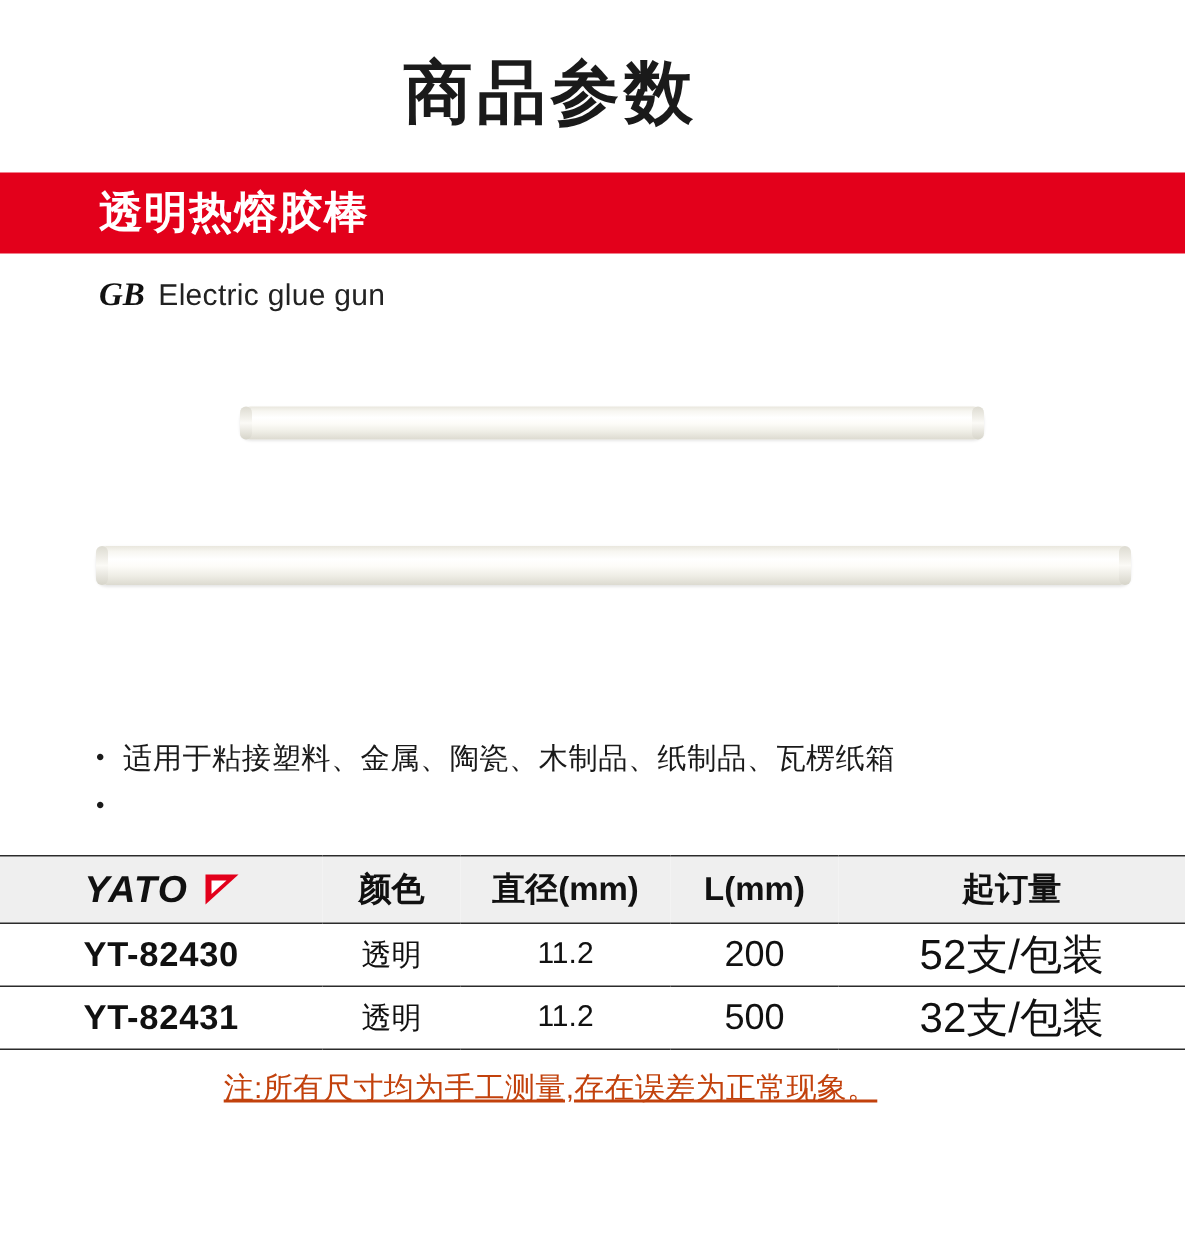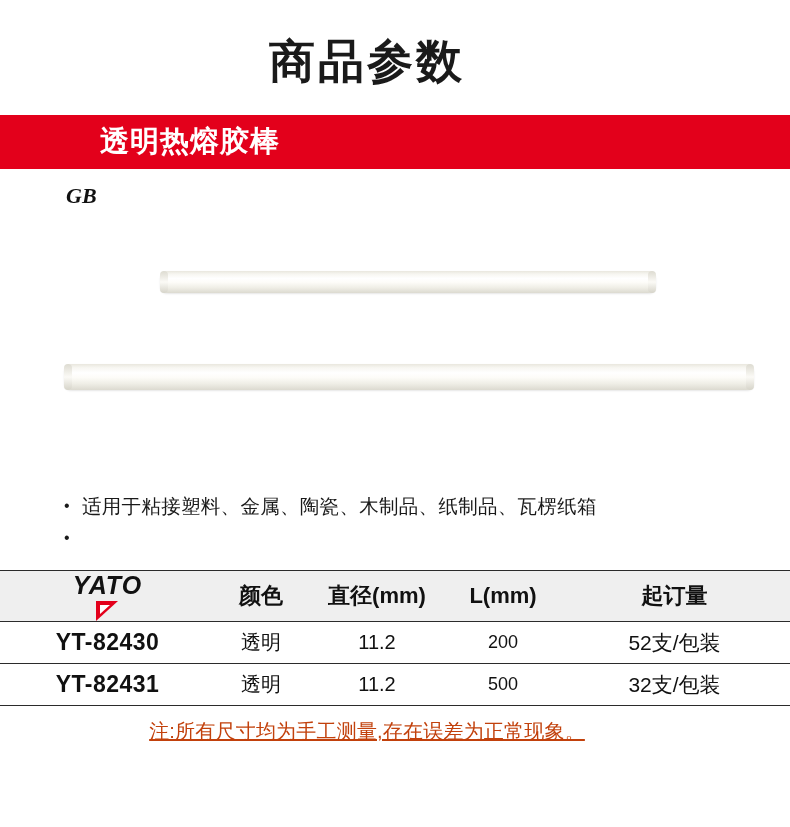--- a/index.html
+++ b/index.html
@@ -37,21 +37,21 @@
     width: 790px;
     height: 54px;
     background: #e3001b;
     display: flex;
     align-items: center;
   }
   .red-banner-text {
     color: #ffffff;
     font-size: 29px;
     font-weight: bold;
-    padding-left: 100px;
+    padding-left: 66px;
     letter-spacing: 1px;
   }
 
   
   .sub-line {
     padding-left: 66px;
     padding-top: 14px;
     display: flex;
     align-items: baseline;
     gap: 9px;
@@ -152,22 +152,21 @@
   .col-model { width: 215px; }
   .col-color { width: 92px; }
   .col-dia   { width: 140px; }
   .col-len   { width: 112px; }
   .col-moq   { width: 231px; }
 
   .yato-logo {
     display: inline-flex;
     align-items: center;
     justify-content: center;
-    gap: 1px;
-    flex-direction: column;
+    gap: 11px;
   }
   .yato-word {
     font-family: "Liberation Sans", sans-serif;
     font-weight: bold;
     font-style: italic;
     font-size: 25px;
     letter-spacing: 1px;
     color: #111111;
   }
   .yato-mark {
@@ -203,24 +202,24 @@
     font-weight: bold;
     letter-spacing: 0.5px;
   }
   .cell-color {
     font-size: 20px;
   }
   .cell-dia {
     font-size: 20px;
   }
   .cell-len {
-    font-size: 18px;
+    font-size: 24px;
   }
   .cell-moq {
-    font-size: 21px;
+    font-size: 28px;
   }
 
   .note {
     text-align: center;
     font-size: 20px;
     color: #c2410c;
     padding-top: 12px;
     letter-spacing: 0.2px;
     text-decoration: underline;
   }
@@ -231,20 +230,21 @@
 <div class="page">
 
   <div class="main-title">商品参数</div>
 
   <div class="red-banner">
     <div class="red-banner-text">透明热熔胶棒</div>
   </div>
 
   <div class="sub-line">
     <span class="sub-gb">GB</span>
+    <span class="sub-en">Electric glue gun</span>
   </div>
 
   <div class="product-area">
     <div class="stick one">
       <span class="cap l"></span>
       <span class="cap r"></span>
     </div>
     <div class="stick two">
       <span class="cap l"></span>
       <span class="cap r"></span>

